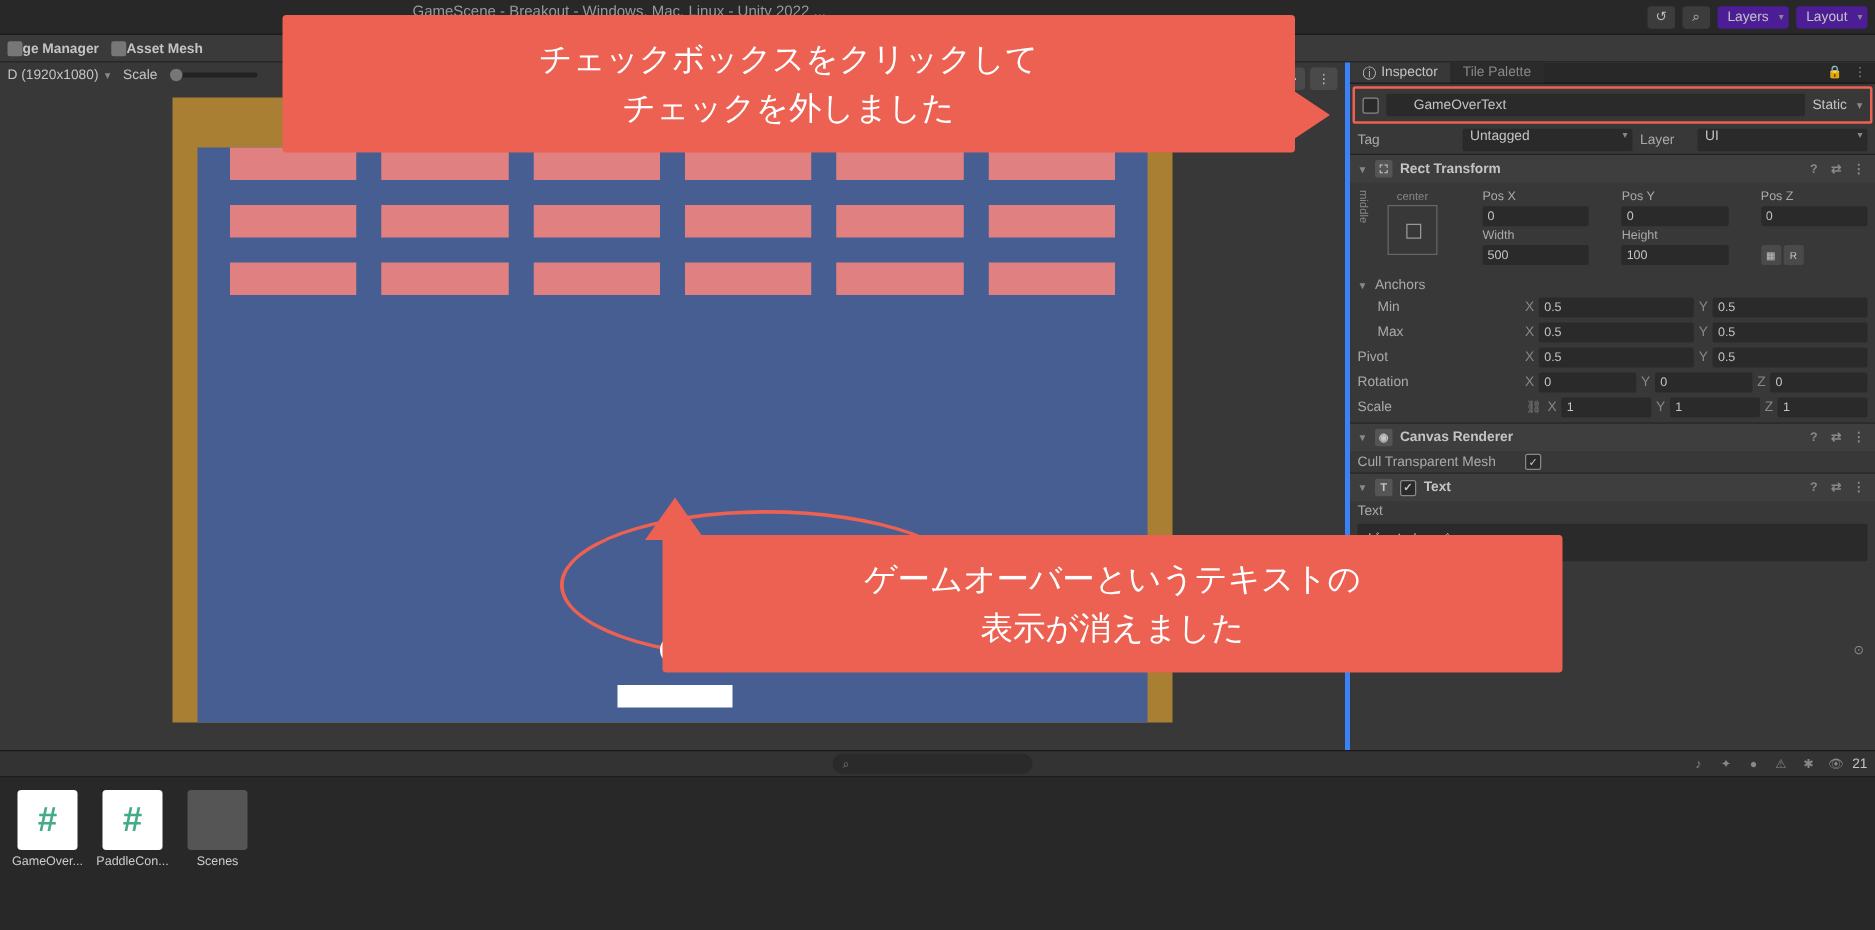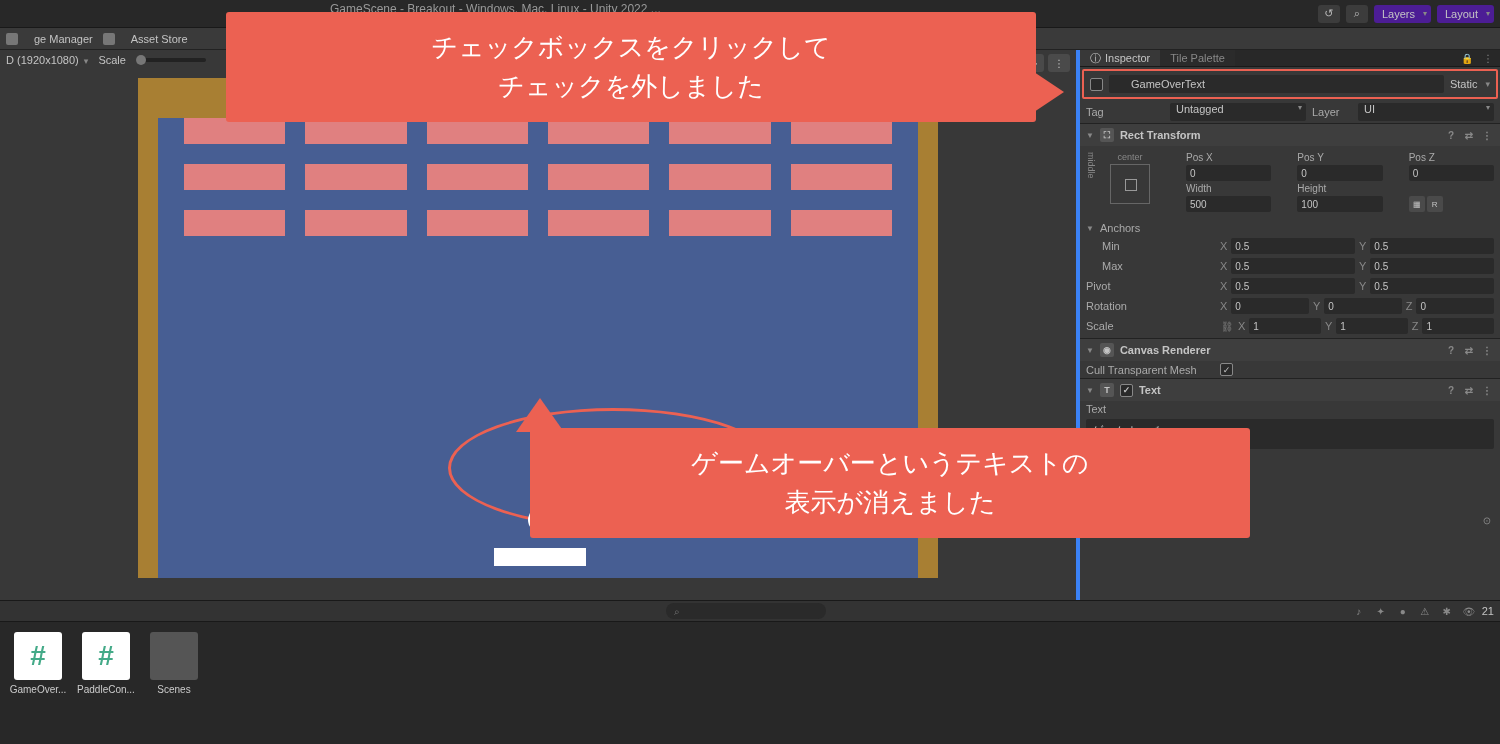--- a/index.html
+++ b/index.html
@@ -5,21 +5,21 @@
 * { margin:0; padding:0; box-sizing:border-box; font-family:"Segoe UI",Arial,sans-serif; }
 body { background:#282828; color:#c4c4c4; font-size:11px; width:1500px; height:744px; overflow:hidden; position:relative; }
 .topbar { height:28px; background:#282828; display:flex; align-items:center; padding:12px 6px; justify-content:flex-end; gap:6px; border-bottom:1px solid #191919; position:relative;}
 .title-frag { position:absolute; left:330px; top:2px; color:#999; font-size:12px;}
 .top-right { display:flex; gap:6px; align-items:center; }
 .top-icon { width:22px; height:18px; background:#3c3c3c; border-radius:3px; display:flex; align-items:center; justify-content:center; color:#bbb; font-size:11px;}
 .top-dd { height:18px; background:#4c1d95; border-radius:3px; padding:0 16px 0 8px; display:flex; align-items:center; position:relative; font-size:11px;}
 .top-dd::after{ content:"▾"; position:absolute; right:4px; font-size:8px; color:#888;}
 
 .toolbar2 { height:22px; background:#3a3a3a; display:flex; align-items:center; padding:0 6px; font-size:11px; gap:10px; border-bottom:1px solid #222;}
-.toolbar2 .lbl{ display:flex; gap:16px;}
+.toolbar2 .lbl{ display:flex; gap:0;font-weight:bold;}
 .toolbar2 .sicon{ width:12px;height:12px;background:#777; border-radius:2px;}
 
 .main { display:flex; height:550px; }
 .viewport { flex:1; background:#383838; position:relative; border-right:4px solid #3b82f6;}
 .vp-controls{ position:absolute; top:4px; left:6px; display:flex; gap:10px; align-items:center; font-size:11px;}
 .scale-slider{ width:70px; height:4px; background:#222; border-radius:2px; position:relative;}
 .scale-slider::after{ content:""; position:absolute; left:0; top:-3px; width:10px; height:10px; background:#777; border-radius:50%;}
 .vp-right{ position:absolute; top:4px; right:6px; display:flex; gap:4px;}
 .vp-btn{ width:22px; height:18px; background:#4a4a4a; border-radius:3px; display:flex; align-items:center; justify-content:center; font-size:10px;}
 .canvas-area{ position:absolute; inset:25px 20px 20px 20px; display:flex; align-items:center; justify-content:center;}
@@ -114,21 +114,21 @@
   </div>
 </div>
 
 <div class="toolbar2">
   <div class="lbl">
       <span class="sicon"></span>
       <span>ge Manager</span>
     </div>
   <div class="lbl">
       <span class="sicon"></span>
-      <span>Asset Store</span>
+      <span>Asset Mesh</span>
     </div>
 </div>
 
 <div class="main">
 
   <div class="viewport">
     <div class="vp-controls">
       <span><span>D (1920x1080)</span> <span class="dd-tiny">▾</span></span>
       <span>Scale</span>
       <div class="scale-slider"></div>

